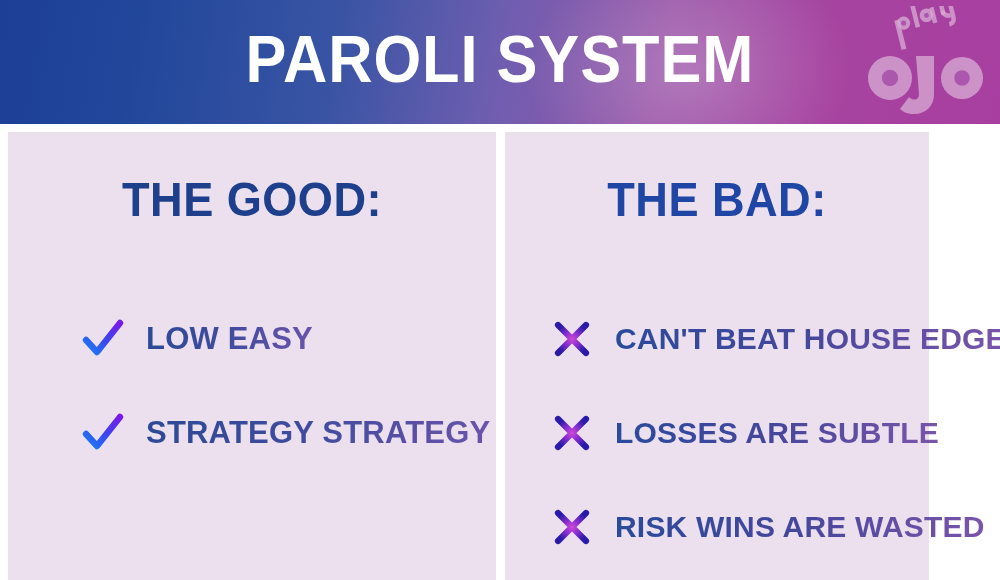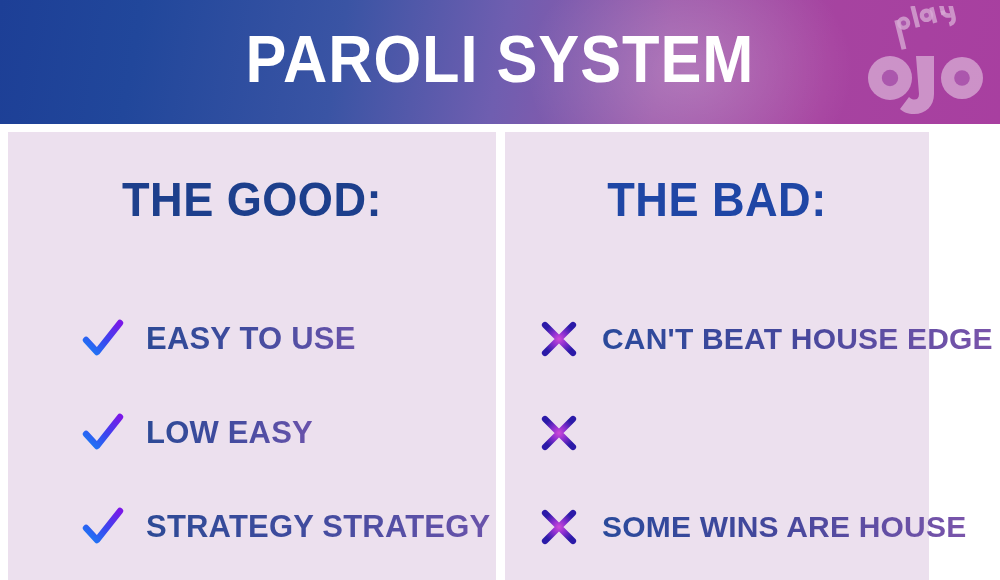--- a/index.html
+++ b/index.html
@@ -99,21 +99,21 @@
     left:0; top:160px;
     width:100%;
   }
   .row{
     position:relative;
     height:94px;
     display:flex;
     align-items:center;
   }
   .panel-left .row{ padding-left:74px; }
-  .panel-right .row{ padding-left:33px; }
+  .panel-right .row{ padding-left:46px; }
 
   .mark{
     width:42px; height:42px;
     flex:0 0 42px;
     margin-right:22px;
   }
   .mark svg{ display:block; width:42px; height:42px; }
 
   .row-label{
     font-size:31px;
@@ -176,35 +176,20 @@
     </div>
   </div>
 
   <div class="body">
 
     <div class="panel panel-left">
       <div class="panel-title">THE GOOD:</div>
 
       <div class="rows">
 
-        <div class="row">
-          <span class="mark">
-            <svg viewBox="0 0 42 42" xmlns="http://www.w3.org/2000/svg">
-              <defs>
-                <linearGradient id="gchk1" x1="0" y1="1" x2="1" y2="0">
-                  <stop offset="0%" stop-color="#1a7df5"></stop>
-                  <stop offset="50%" stop-color="#3b45ef"></stop>
-                  <stop offset="100%" stop-color="#7a18e8"></stop>
-                </linearGradient>
-              </defs>
-              <path d="M4,22 L15,34 L38,5" fill="none" stroke="url(#gchk1)" stroke-width="6.4" stroke-linecap="round" stroke-linejoin="round"></path>
-            </svg>
-          </span>
-          <span class="row-label">EASY TO USE</span>
-        </div>
 
         <div class="row">
           <span class="mark">
             <svg viewBox="0 0 42 42" xmlns="http://www.w3.org/2000/svg">
               <defs>
                 <linearGradient id="gchk2" x1="0" y1="1" x2="1" y2="0">
                   <stop offset="0%" stop-color="#1a7df5"></stop>
                   <stop offset="50%" stop-color="#3b45ef"></stop>
                   <stop offset="100%" stop-color="#7a18e8"></stop>
                 </linearGradient>
@@ -261,35 +246,36 @@
               <defs>
                 <radialGradient id="gx2" cx="50%" cy="50%" r="58%">
                   <stop offset="0%" stop-color="#d04ad8"></stop>
                   <stop offset="45%" stop-color="#8b2fd0"></stop>
                   <stop offset="100%" stop-color="#2b1aa8"></stop>
                 </radialGradient>
               </defs>
               <path d="M7,7 L35,35 M35,7 L7,35" fill="none" stroke="url(#gx2)" stroke-width="6.2" stroke-linecap="round"></path>
             </svg>
           </span>
+          <span class="row-label">LOSSES ARE SUBTLE</span>
         </div>
 
         <div class="row">
           <span class="mark">
             <svg viewBox="0 0 42 42" xmlns="http://www.w3.org/2000/svg">
               <defs>
                 <radialGradient id="gx3" cx="50%" cy="50%" r="58%">
                   <stop offset="0%" stop-color="#d04ad8"></stop>
                   <stop offset="45%" stop-color="#8b2fd0"></stop>
                   <stop offset="100%" stop-color="#2b1aa8"></stop>
                 </radialGradient>
               </defs>
               <path d="M7,7 L35,35 M35,7 L7,35" fill="none" stroke="url(#gx3)" stroke-width="6.2" stroke-linecap="round"></path>
             </svg>
           </span>
-          <span class="row-label">SOME WINS ARE HOUSE</span>
+          <span class="row-label">RISK WINS ARE WASTED</span>
         </div>
 
       </div>
     </div>
 
   </div>
 </div>
 
 </body></html>

